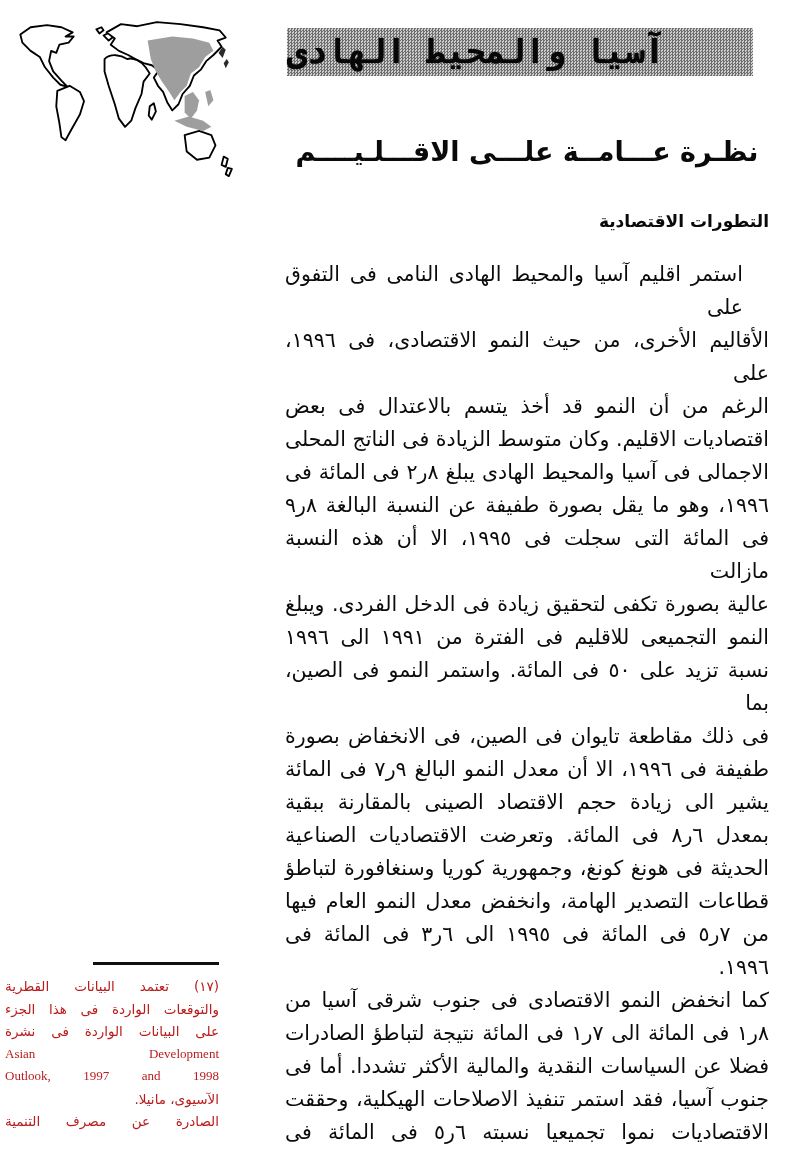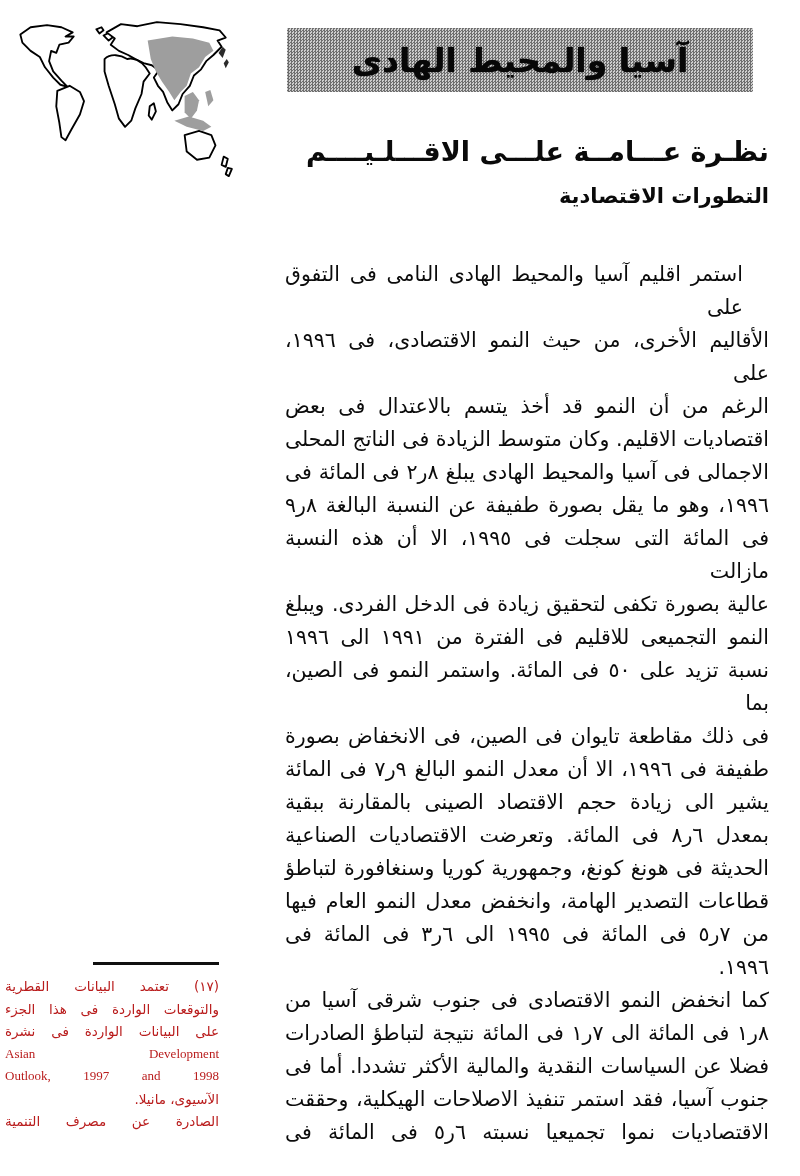--- a/index.html
+++ b/index.html
@@ -7,37 +7,37 @@
     width:800px;height:1176px;position:relative;background:#ffffff;
     font-family:"DejaVu Sans",sans-serif;color:#0c0c0c;overflow:hidden;
   }
 
   
   .map-wrap{position:absolute;left:8px;top:10px;width:228px;height:168px;}
   .map-wrap svg{width:100%;height:100%;}
 
   
   .band{
-    position:absolute;left:287px;top:28px;width:466px;height:64px;
+    position:absolute;left:287px;top:28px;width:466px;height:48px;
     background:repeating-conic-gradient(#6e6e6e 0% 25%, #cdcdcd 25% 50%) 0 0 / 3px 3px;
-    display:flex;align-items:center;justify-content:center;
+    display:flex;align-items:center;justify-content:flex-start;font-family:Liberation Mono, monospace;
   }
   .band-title{
     direction:rtl;font-size:33px;font-weight:bold;color:#070707;
     letter-spacing:0.5px;text-shadow:0 0 1px #000;
   }
 
   
   .h-overview{
     position:absolute;left:285px;top:136px;width:484px;direction:rtl;
-    text-align:right;font-size:27px;font-weight:bold;color:#0a0a0a;
+    text-align:center;font-size:27px;font-weight:bold;color:#0a0a0a;
   }
   .h-econ{
-    position:absolute;left:285px;top:184px;width:484px;direction:rtl;
-    text-align:right;font-size:21px;font-weight:bold;color:#0a0a0a;
+    position:absolute;left:285px;top:211px;width:484px;direction:rtl;
+    text-align:right;font-size:17px;font-weight:bold;color:#0a0a0a;
   }
 
   
   .article{
     position:absolute;left:285px;top:258px;width:484px;direction:rtl;
   }
   .body-line{
     font-size:20.5px;line-height:33px;white-space:nowrap;
     text-align:justify;text-align-last:justify;color:#0b0b0b;white-space:normal;
   }

